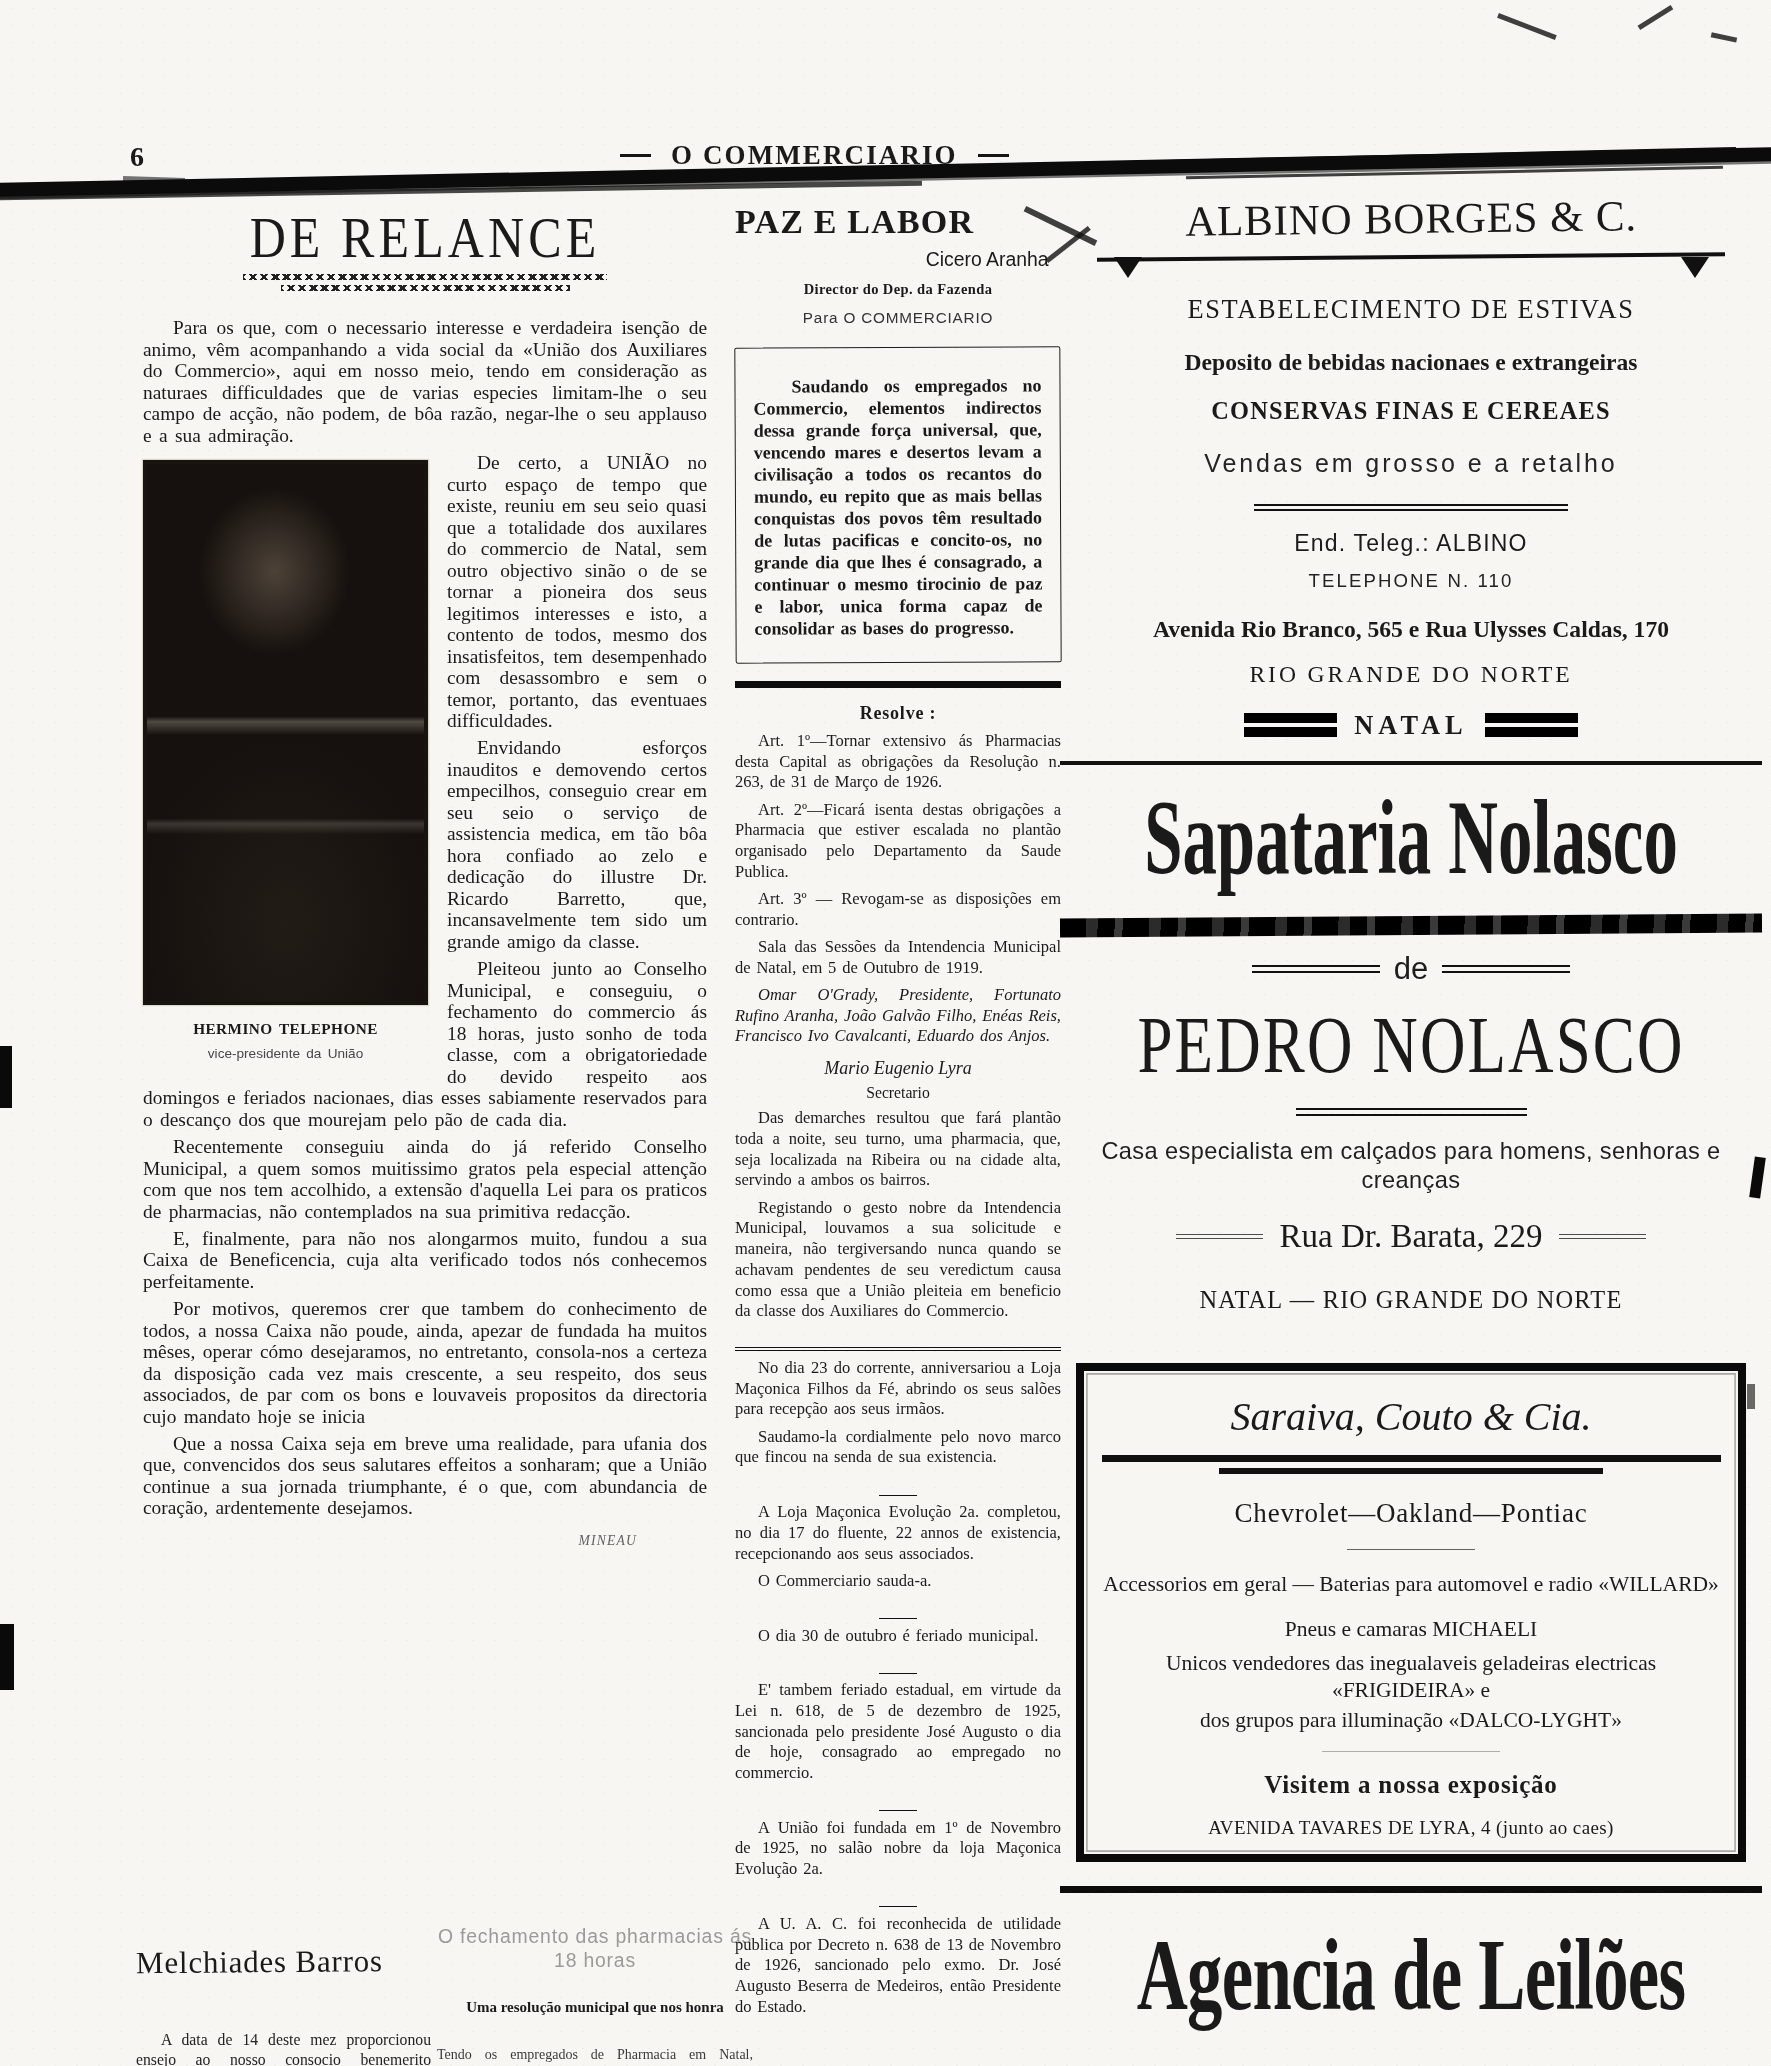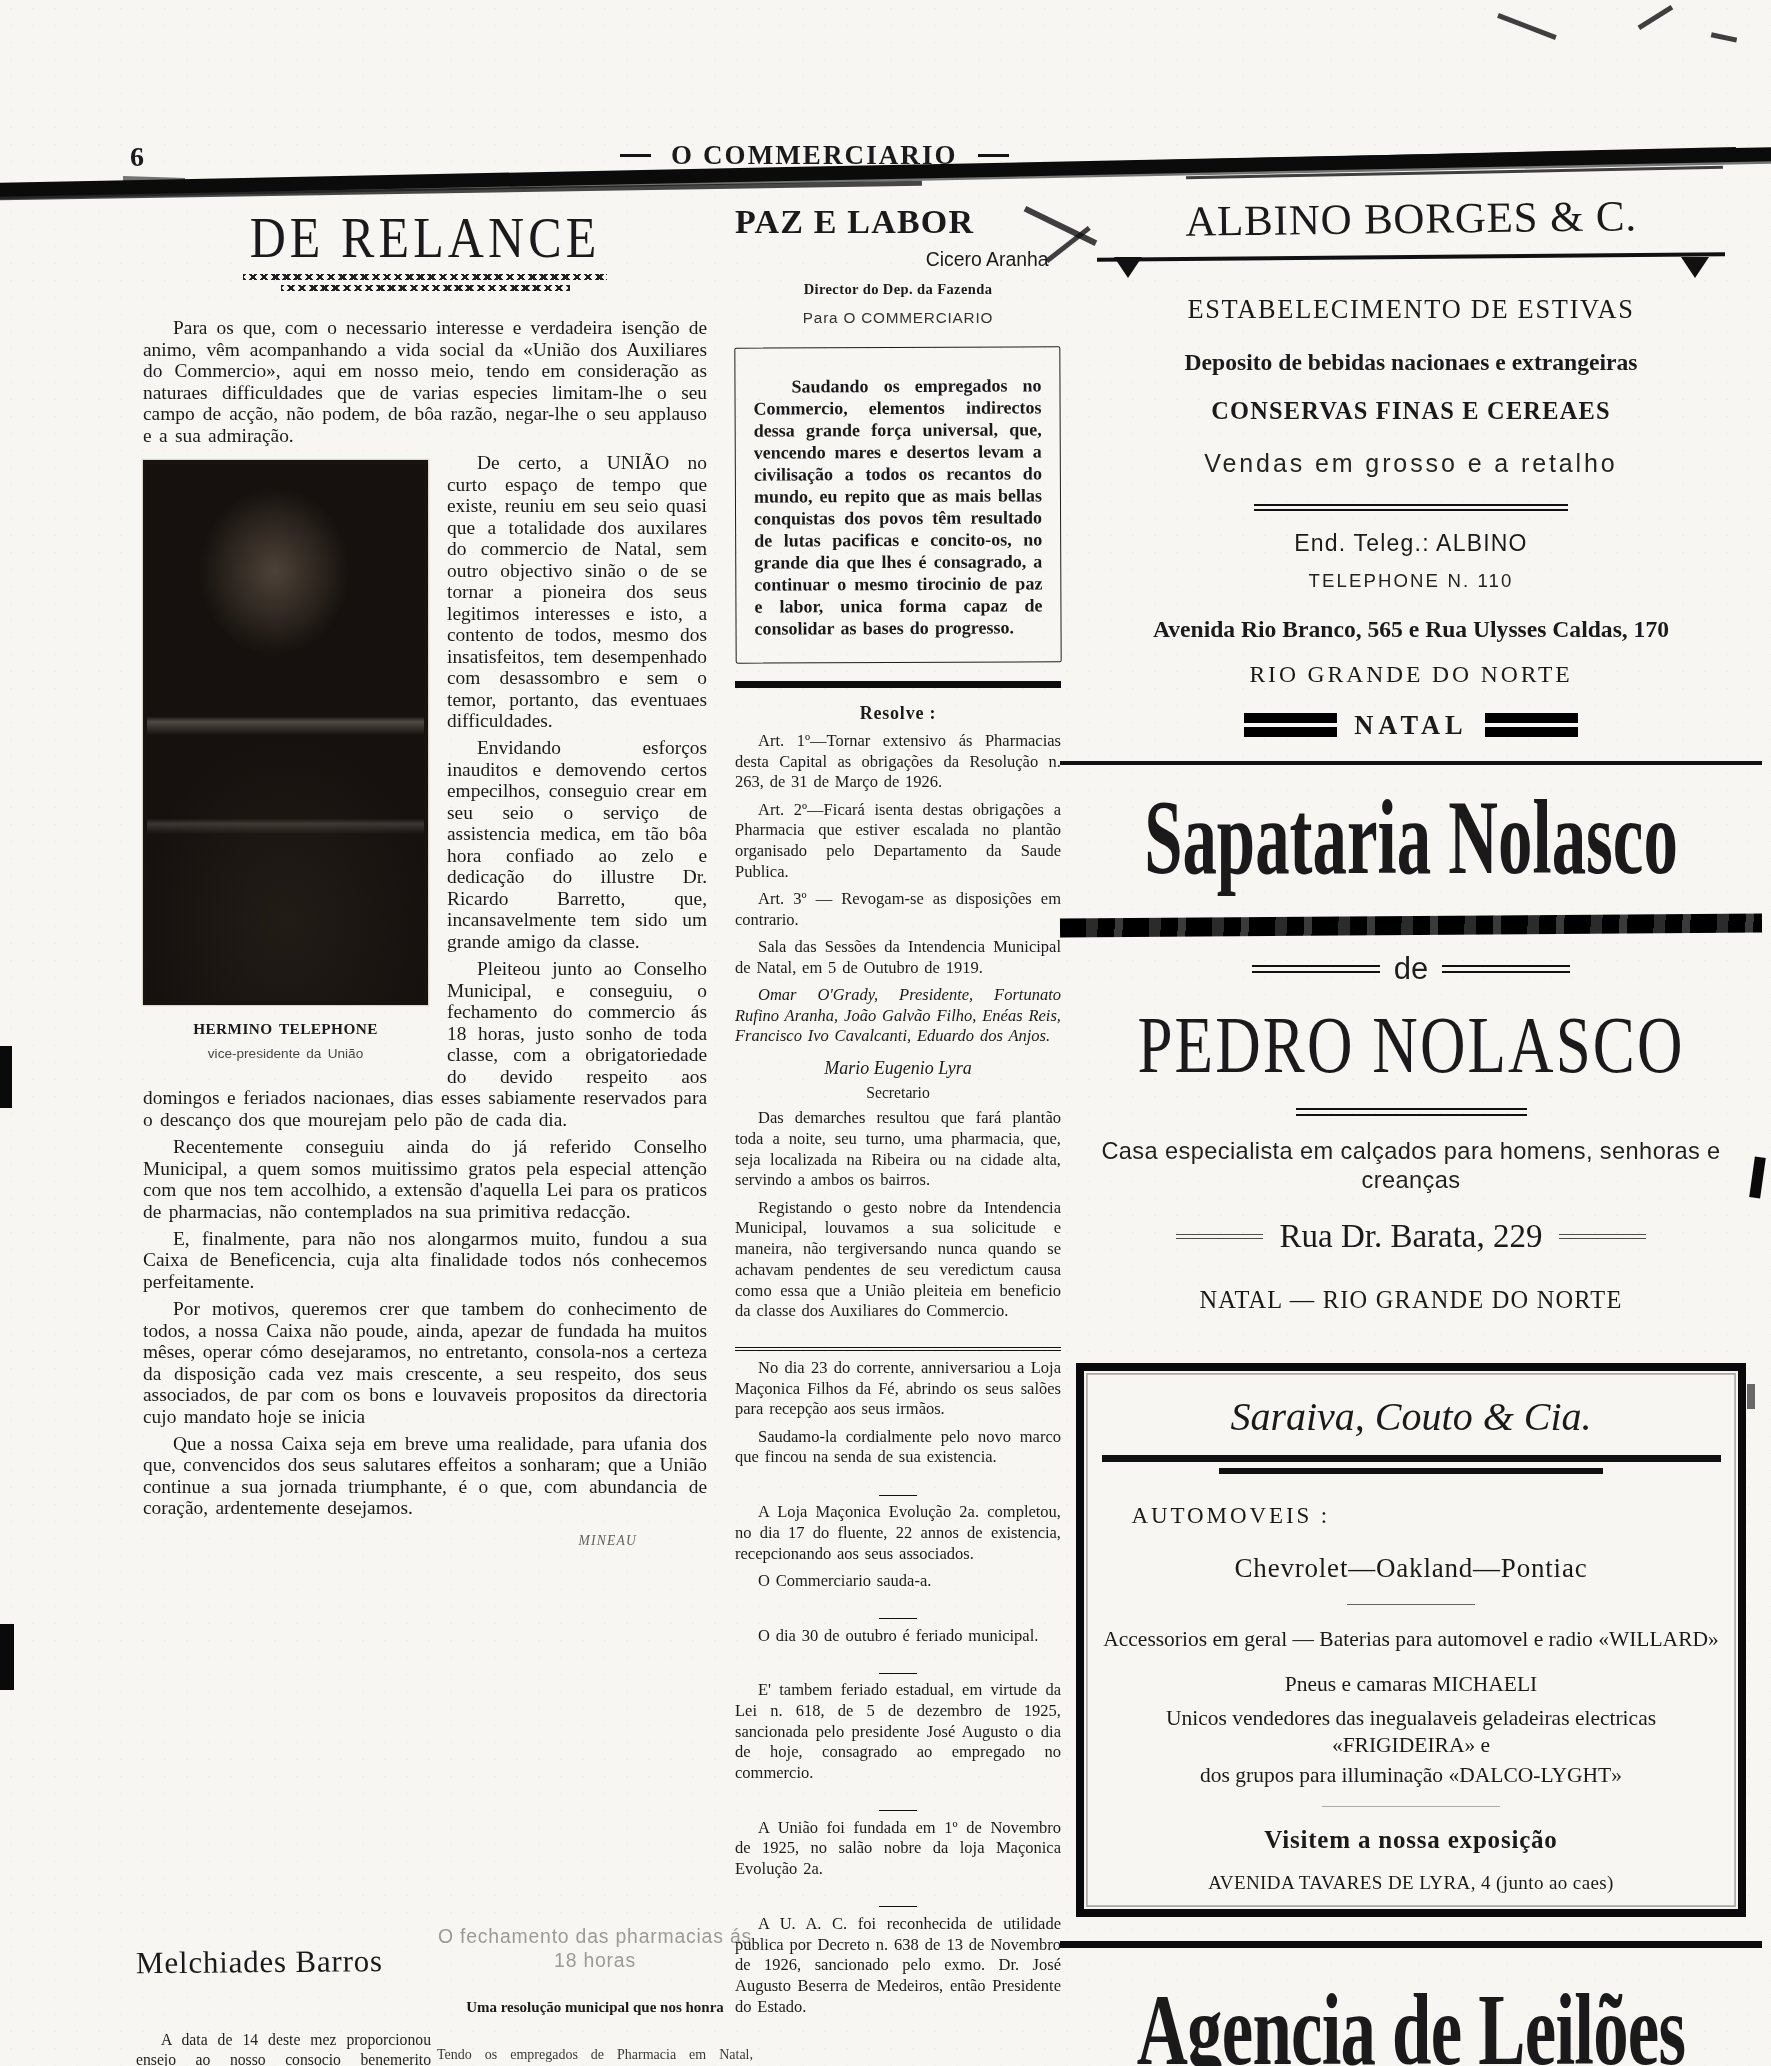--- a/index.html
+++ b/index.html
@@ -157,21 +157,21 @@
       <p>Para os que, com o necessario interesse e verdadeira isenção de animo, vêm acompanhando a vida social da «União dos Auxiliares do Commercio», aqui em nosso meio, tendo em consideração as naturaes difficuldades que de varias especies limitam-lhe o seu campo de acção, não podem, de bôa razão, negar-lhe o seu applauso e a sua admiração.</p>
       <div class="photo-float">
         <div class="photo"></div>
         <div class="caption-name">HERMINO TELEPHONE</div>
         <div class="caption-role">vice-presidente da União</div>
       </div>
       <p>De certo, a UNIÃO no curto espaço de tempo que existe, reuniu em seu seio quasi que a totalidade dos auxilares do commercio de Natal, sem outro objectivo sinão o de se tornar a pioneira dos seus legitimos interesses e isto, a contento de todos, mesmo dos insatisfeitos, tem desempenhado com desassombro e sem o temor, portanto, das eventuaes difficuldades.</p>
       <p>Envidando esforços inauditos e demovendo certos empecilhos, conseguio crear em seu seio o serviço de assistencia medica, em tão bôa hora confiado ao zelo e dedicação do illustre Dr. Ricardo Barretto, que, incansavelmente tem sido um grande amigo da classe.</p>
       <p>Pleiteou junto ao Conselho Municipal, e conseguiu, o fechamento do commercio ás 18 horas, justo sonho de toda classe, com a obrigatoriedade do devido respeito aos domingos e feriados nacionaes, dias esses sabiamente reservados para o descanço dos que mourejam pelo pão de cada dia.</p>
       <p>Recentemente conseguiu ainda do já referido Conselho Municipal, a quem somos muitissimo gratos pela especial attenção com que nos tem accolhido, a extensão d'aquella Lei para os praticos de pharmacias, não contemplados na sua primitiva redacção.</p>
-      <p>E, finalmente, para não nos alongarmos muito, fundou a sua Caixa de Beneficencia, cuja alta finalidade todos nós conhecemos perfeitamente.</p>
+      <p>E, finalmente, para não nos alongarmos muito, fundou a sua Caixa de Beneficencia, cuja alta verificado todos nós conhecemos perfeitamente.</p>
       <p>Por motivos, queremos crer que tambem do conhecimento de todos, a nossa Caixa não poude, ainda, apezar de fundada ha muitos mêses, operar cómo desejaramos, no entretanto, consola-nos a certeza da disposição cada vez mais crescente, a seu respeito, dos seus associados, de par com os bons e louvaveis propositos da directoria cujo mandato hoje se inicia</p>
       <p>Que a nossa Caixa seja em breve uma realidade, para ufania dos que, convencidos dos seus salutares effeitos a sonharam; que a União continue a sua jornada triumphante, é o que, com abundancia de coração, ardentemente desejamos.</p>
       <div class="sig">MINEAU</div>
     </div>
   </div>
 
   <div class="abs mel">
     <h2>Melchiades Barros</h2>
     <p class="lead">A data de 14 deste mez proporcionou ensejo ao nosso consocio benemerito Melchiades Barros, de aquilatar das sympathias e alto conceito que frue na sociedade natalense. Pelo feliz evento de seu anniversario natalicio, verificado na data supra, foi S. S. muito felicitado.</p>
 
@@ -267,21 +267,20 @@
         <div class="rua">Rua Dr. Barata, 229</div>
         <div class="rua-line"></div>
       </div>
       <div class="natal2">NATAL — RIO GRANDE DO NORTE</div>
     </div>
 
     <div class="sar">
       <h2 class="sar-name">Saraiva, Couto &amp; Cia.</h2>
       <div class="sar-rule1"></div>
       <div class="sar-rule2"></div>
-      <div class="sar-autos">AUTOMOVEIS :</div>
       <div class="sar-brands">Chevrolet—Oakland—Pontiac</div>
       <div class="sar-rule-sm"></div>
       <div class="sar-acc">Accessorios em geral — Baterias para automovel e radio «WILLARD»</div>
       <div class="sar-pneus">Pneus e camaras MICHAELI</div>
       <div class="sar-unicos">Unicos vendedores das inegualaveis geladeiras electricas «FRIGIDEIRA» e</div>
       <div class="sar-grupos">dos grupos para illuminação «DALCO-LYGHT»</div>
       <div class="sar-rule-sm2"></div>
       <div class="sar-visit">Visitem a nossa exposição</div>
       <div class="sar-addr">AVENIDA TAVARES DE LYRA, 4 (junto ao caes)</div>
     </div>

